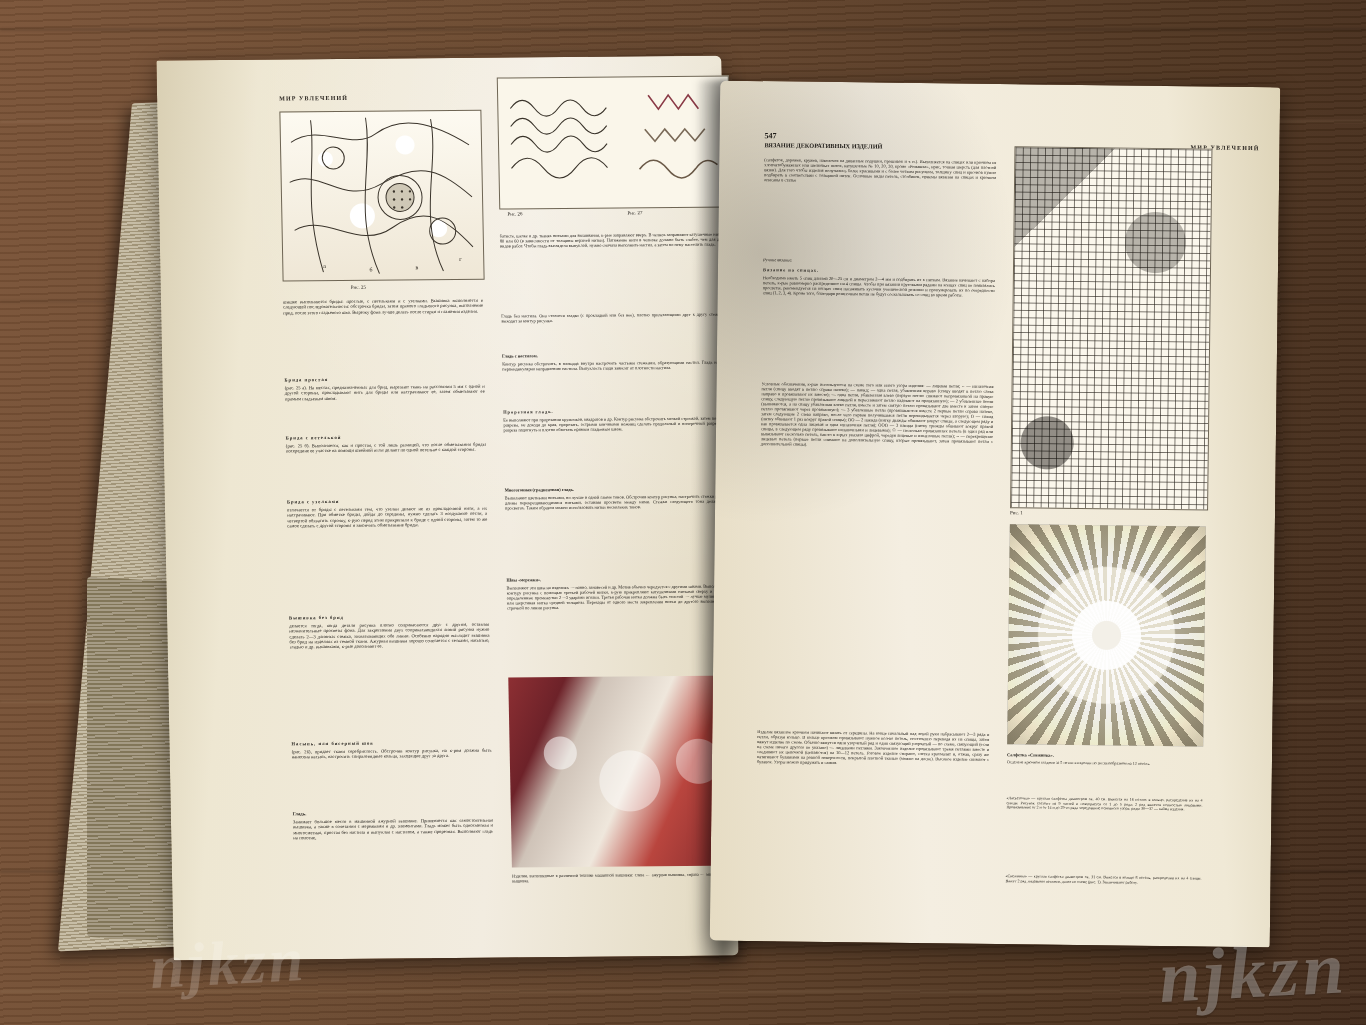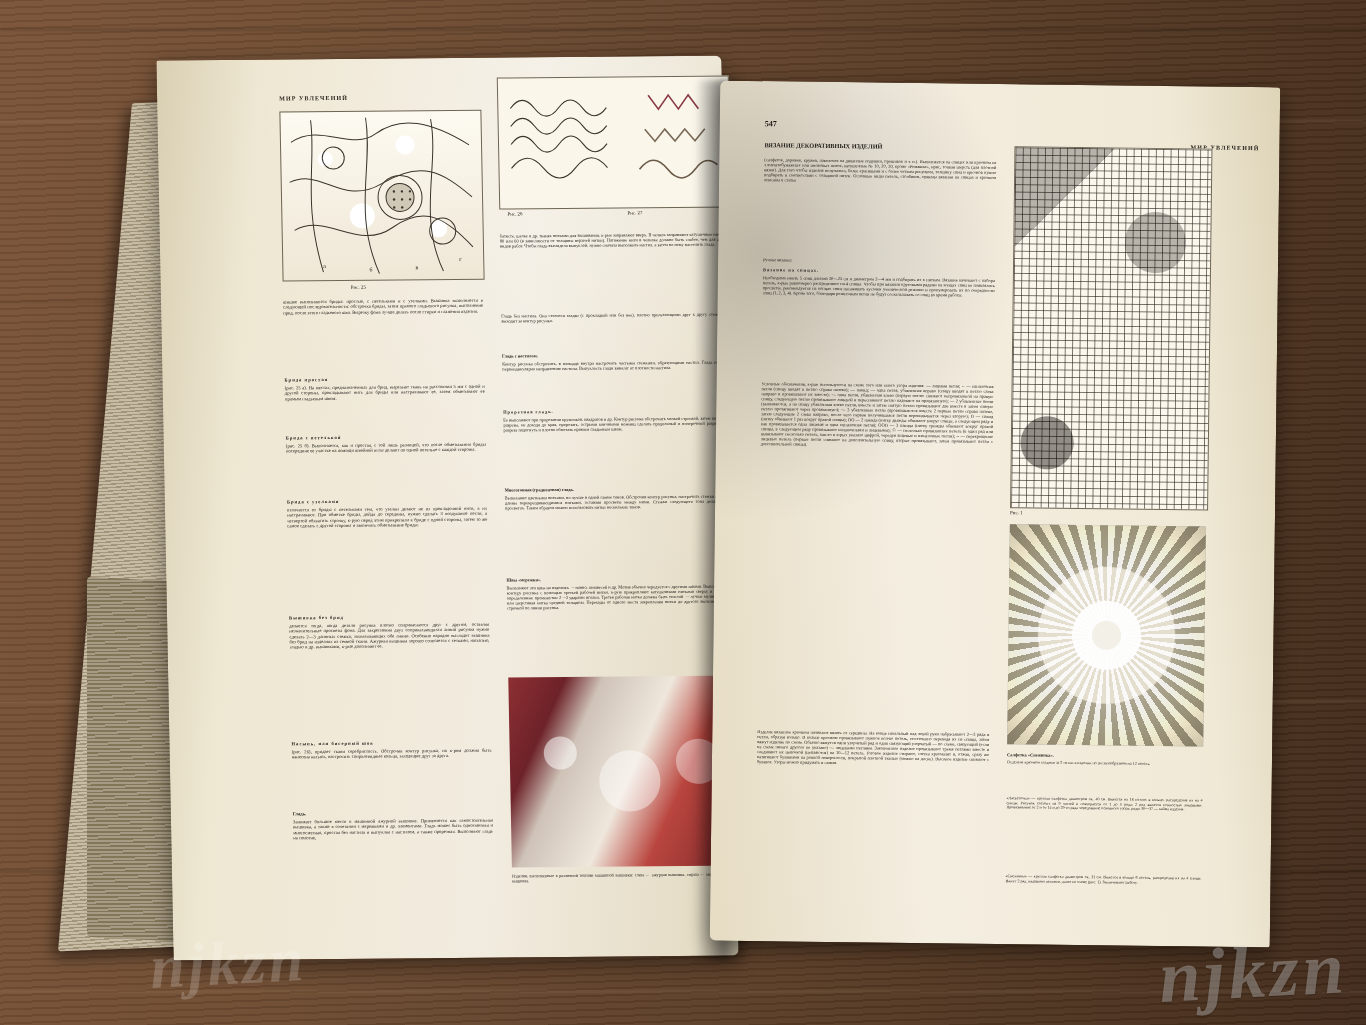--- a/index.html
+++ b/index.html
@@ -250,21 +250,21 @@
       <div class="col tiny2" style="left:340px;top:528px;width:230px;">Выполняют эти швы на изделиях — панно, занавесей и др. Мотив обычно чередуется с другими швами. Выполняют их по контуру рисунка с помощью третьей рабочей нитки, к-рую прикрепляют катушечными нитками сверху и снизу через определенные промежутки 2—3 ударами иголки. Третья рабочая нитка должна быть толстой — лучше мулине в 6 нитей или шерстяная нитка средней толщины. Переходы от одного места закрепления нитки до другого выполняют мелкой строчкой по линии рисунка.</div>
 
       <div class="fig photoband" style="left:340px;top:620px;width:230px;height:190px;border:none;"></div>
       <div class="col cap" style="left:340px;top:816px;width:232px;font-size:4.2px;line-height:5px;">Изделия, выполненные в различной технике машинной вышивки: слева — ажурная вышивка, справа — многотонная гладь и вышивка.</div>
     </div>
 
     <div class="gutter"></div>
 
     <div id="page-right" class="page">
 
-      <div class="col pgnum" style="left:45px;top:38px;">547</div>
+      <div class="col pgnum" style="left:45px;top:50px;">547</div>
       <div class="col hdr" style="right:20px;top:58px;">МИР УВЛЕЧЕНИЙ</div>
 
       <div class="col secthead" style="left:45px;top:60px;width:230px;">ВЯЗАНИЕ ДЕКОРАТИВНЫХ ИЗДЕЛИЙ</div>
 
       <div class="col tiny2" style="left:45px;top:76px;width:232px;">(салфеток, дорожек, кружев, наволочек на диванные подушки, прошивок и т. п.). Выполняется на спицах или крючком из хлопчатобумажных или шелковых ниток, катушечные № 10, 20, 30, кроме «Ромашка», ирис, тонкая шерсть (для плотной вязки). Для того чтобы изделия получались более красивыми и с более четким рисунком, толщину спиц и крючков нужно подбирать в соответствии с толщиной ниток. Основные виды петель, столбиков, приемы вязания на спицах и крючком описаны в статье</div>
       <div class="col tiny2" style="left:45px;top:176px;width:232px;font-style:italic;">Ручное вязание.</div>
       <div class="col tiny2" style="left:45px;top:186px;width:232px;font-weight:bold;letter-spacing:1px;">Вязание на спицах.</div>
       <div class="col tiny2" style="left:45px;top:194px;width:232px;">Необходимо иметь 5 спиц длиной 20—25 см и диаметром 2—4 мм и подбирать их к ниткам. Вязание начинают с набора петель, к-рые равномерно распределяют на 4 спицы. Чтобы при вязании круговыми рядами на концах спиц не появлялись просветы, рекомендуется на концах спиц насаживать кусочки ученической резинки и пронумеровать их по очередности спиц (1, 2, 3, 4). Кроме того, благодаря резиночкам петли не будут соскальзывать со спиц во время работы.</div>
       <div class="col tiny2" style="left:45px;top:300px;width:232px;">Условные обозначения, к-рые используются на схеме того или иного узора изделия: — лицевая петля; ⌐ — изнаночная петля (спицу вводят в петлю справа налево); — накид; — одна петля, убавленная вправо (спицу вводят в петлю слева направо и провязывают их вместе); — одна петля, убавленная влево (первую петлю снимают непровязанной на правую спицу, следующую петлю провязывают лицевой и переснимают петлю надевают на провязанную); — 2 убавленные петли (вынимаются, а на спицу убавленная влево петля, вместе и затем снятую петлю провязывают две вместе и затем снятую петлю протягивают через провязанную);  — 3 убавленные петли (провязываются вместе 2 первые петли справа налево, затем следующие 2 слева направо, после чего первая получившаяся петля перекидывается через вторую); О — накид (нитку обвивают 1 раз вокруг правой спицы); ОО — 2 накида (нитку дважды обвивают вокруг спицы, а следующем ряду и как провязывается одна лицевая и одна изнаночная петля); ООО — 3 накида (нитку трижды обвивают вокруг правой спицы, в следующем ряду провязывают изнаночными и лицевыми); ☉ — несколько провязанных петель (в один ряд или вывязывают несколько петель, как-то в к-рых указано цифрой, чередуя лицевые и изнаночные петли); ⌣ — перекрещение лицевых петель (первые петли снимают на дополнительную спицу, вторые провязывают, затем провязывают петли с дополнительной спицы).</div>
       <div class="col tiny2" style="left:45px;top:648px;width:232px;">Изделие вязанное крючком начинают вязать от середины. На конце начальный над левой руки набрасывают 2—3 ряда и петли, образуя кольцо. В кольце крючком провязывают нужное кол-во петель, постепенно переводя их на спицы, затем вяжут изделие по схеме. Обычно вяжутся одни узорчатый ряд и один связующий узорчатый — по схеме, связующий (если на схеме ничего другого не указано) — лицевыми петлями. Законченное изделие провязывают тремя петлями вместе и соединяют их цепочкой (цепляются) на 10—12 петель. Готовое изделие стирают, слегка крахмалят и, отжав, сразу же натягивают булавками на ровной поверхности, покрытой плотной тканью (можно на доске). Высокое изделие сни­мают с булавок. Узоры можно придумать и самим.</div>

